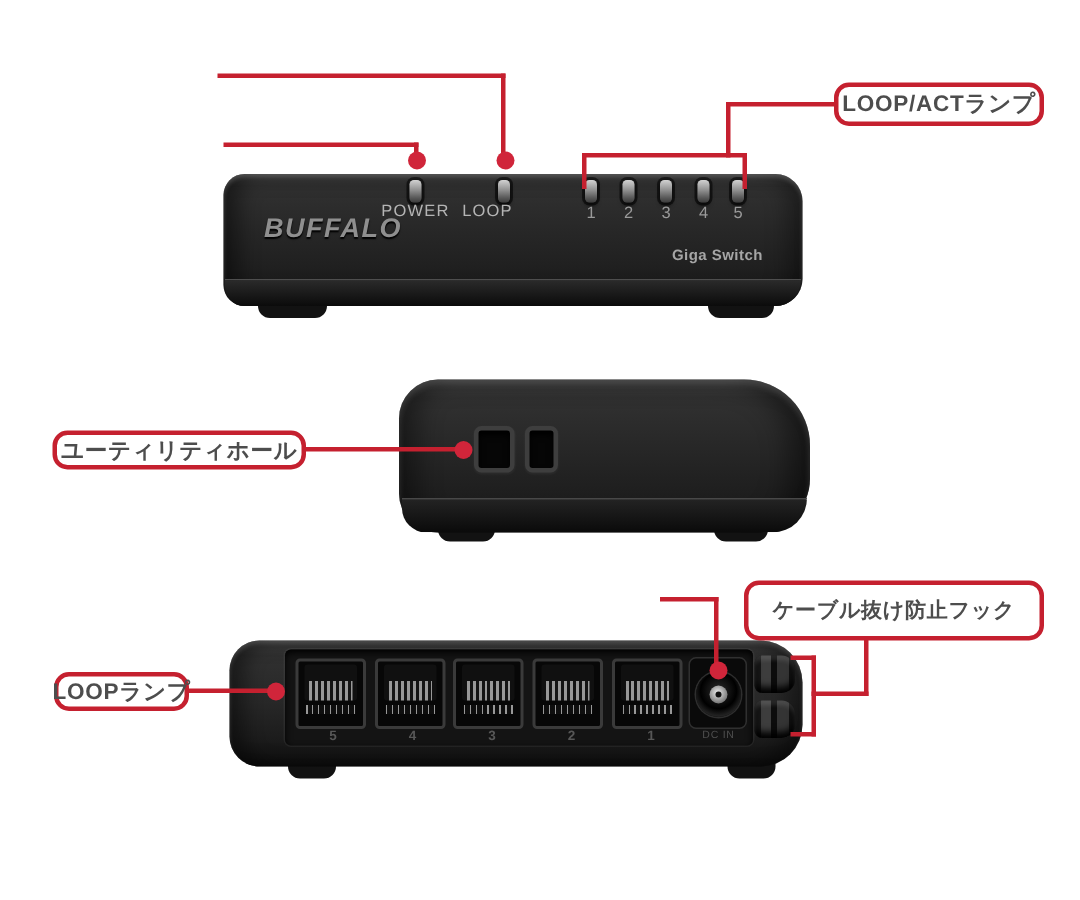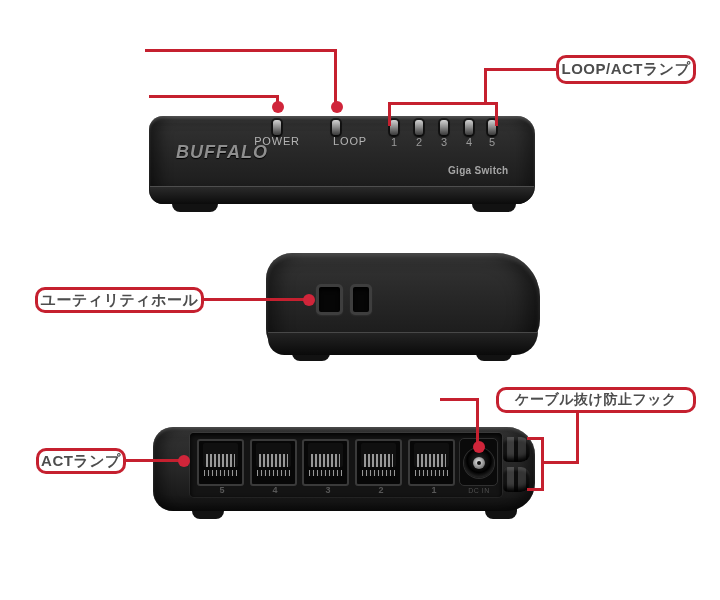--- a/index.html
+++ b/index.html
@@ -12,21 +12,21 @@
     position:absolute; display:flex; align-items:center; justify-content:center;
     background:#ffffff; border:3px solid #c5202f; border-radius:10px;
     color:#4d4d4d; font-weight:bold; z-index:22; white-space:nowrap; letter-spacing:.5px;
   }
   .co-loop    { left:33px;  top:38px;  width:114px; height:27px; font-size:16px; }
   .co-power   { left:33px;  top:83px;  width:118px; height:28px; font-size:16px; }
   .co-linkact { left:556px; top:55px;  width:140px; height:29px; font-size:15px; }
   .co-utility { left:35px;  top:287px; width:169px; height:26px; font-size:15px; }
   .co-lan     { left:36px;  top:448px; width:90px;  height:26px; font-size:15px; }
   .co-dc      { left:363px; top:387px; width:79px;  height:27px; font-size:16px; }
-  .co-hook    { left:496px; top:387px; width:200px; height:26px; font-size:14px; }
+  .co-hook    { left:496px; top:387px; width:200px; height:40px; font-size:14px; }
 
   
   .cline { position:absolute; background:#c5202f; z-index:21; }
   .cdot  { position:absolute; width:12px; height:12px; border-radius:50%; background:#d0253a; z-index:23; }
 
   .l-loop-h    { left:145px; top:49px;  width:192px; height:3px; }
   .l-loop-v    { left:334px; top:49px;  width:3px;   height:55px; }
   .d-loop      { left:331px; top:101px; }
   .l-power-h   { left:149px; top:95px;  width:130px; height:3px; }
   .l-power-v   { left:276px; top:95px;  width:3px;   height:9px; }
@@ -59,21 +59,21 @@
     box-shadow: inset 0 2px 3px rgba(255,255,255,.18), inset 10px 0 14px rgba(0,0,0,.45), inset -10px 0 14px rgba(0,0,0,.35); }
   .front-bottom { position:absolute; left:1px; right:1px; top:70px; bottom:0;
     background:linear-gradient(180deg,#2a2a2a,#0b0b0b); border-radius:0 0 17px 13px;
     border-top:1px solid #4e4e4e; }
   .led { position:absolute; top:4px; width:8px; height:15px; border-radius:3px;
     background:linear-gradient(180deg,#d2d2d2,#909090 45%,#575757 80%,#3c3c3c);
     box-shadow:0 0 0 2px rgba(0,0,0,.55), 0 2px 3px rgba(0,0,0,.6); }
   .led-power {left:124px;} .led-loop {left:183px;}
   .led-1 {left:241px;} .led-2 {left:266px;} .led-3 {left:291px;} .led-4 {left:316px;} .led-5 {left:339px;}
   .led-label { position:absolute; top:19px; width:64px; text-align:center; font-size:11px; color:#b4b4b4; letter-spacing:.8px; }
-  .lbl-power {left:96px;} .lbl-loop {left:169px;}
+  .lbl-power {left:96px;} .lbl-loop {left:144px;}
   .led-num { position:absolute; top:20px; width:20px; text-align:center; font-size:11px; color:#9a9a9a; }
   .n1 {left:235px;} .n2 {left:260px;} .n3 {left:285px;} .n4 {left:310px;} .n5 {left:333px;}
   .brand { position:absolute; left:27px; top:26px; font-size:18px; font-weight:bold; font-style:italic;
     color:#8f8f8f; letter-spacing:1px; text-shadow:0 1px 1px #000; }
   .model { position:absolute; left:299px; top:49px; font-size:10px; font-weight:bold; color:#a6a6a6; letter-spacing:.3px; }
   .f-foot-l { left:172px; top:199px; width:46px; height:13px; }
   .f-foot-r { left:472px; top:199px; width:44px; height:13px; }
 
   
   .side { left:266px; top:253px; width:274px; height:102px; border-radius:26px 44px 36px 26px;
@@ -196,21 +196,21 @@
         </div>
       </div>
       <span class="dc-label">DC IN</span>
     </div>
     <div class="hook hook1"></div>
     <div class="hook hook2"></div>
   </div>
 
   <div class="callout co-linkact">LOOP/ACTランプ</div>
   <div class="callout co-utility">ユーティリティホール</div>
-  <div class="callout co-lan">ACTランプ</div>
+  <div class="callout co-lan">LOOPランプ</div>
   <div class="callout co-hook">ケーブル抜け防止フック</div>
 
   <div class="cline l-loop-h"></div>
   <div class="cline l-loop-v"></div>
   <div class="cdot d-loop"></div>
 
   <div class="cline l-power-h"></div>
   <div class="cline l-power-v"></div>
   <div class="cdot d-power"></div>
 

